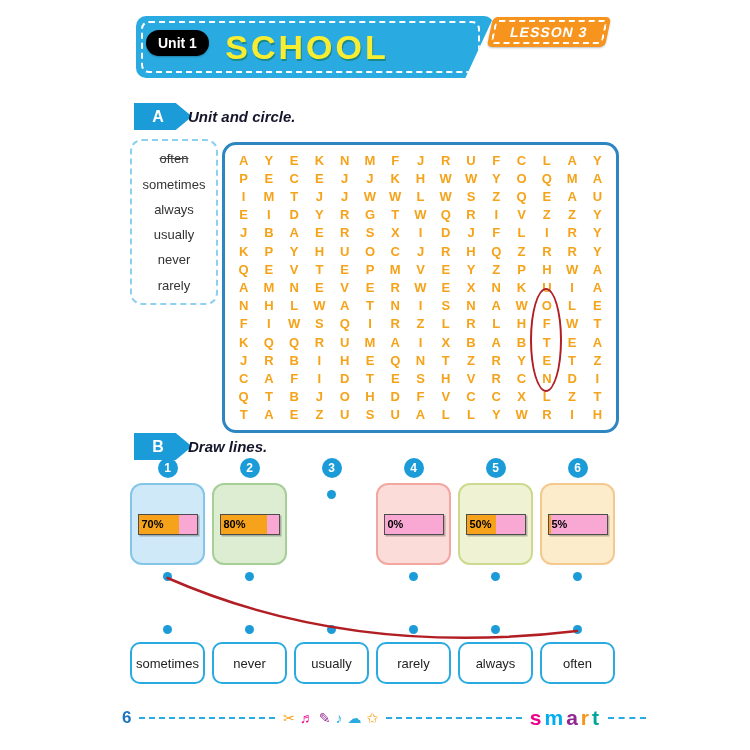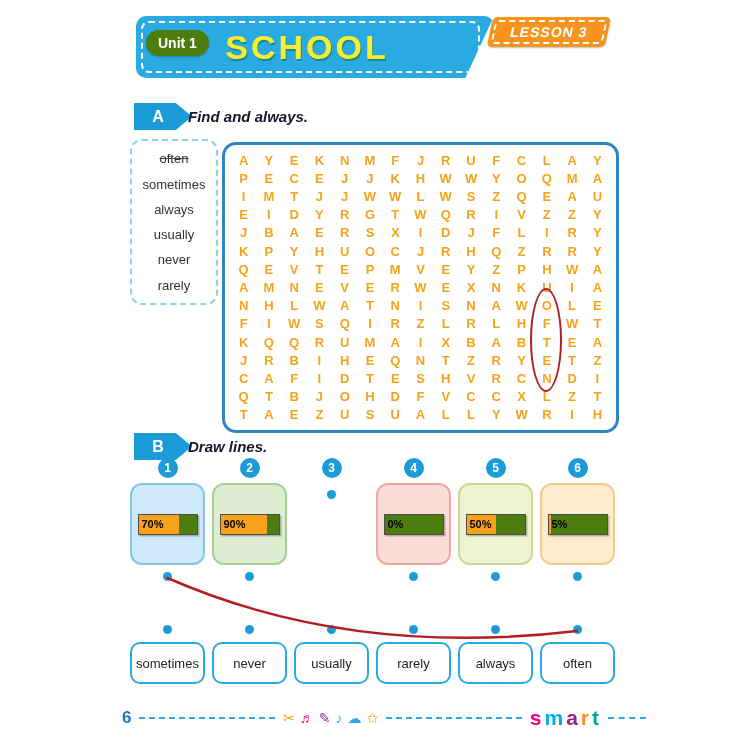--- a/index.html
+++ b/index.html
@@ -16,21 +16,21 @@
   }
   #banner-inner{
     position:absolute;inset:5px 14px 5px 5px;border:2px dashed #ffffff;border-radius:8px;
   }
   #banner-title{
     position:absolute;inset:0;display:flex;align-items:center;justify-content:center;
     color:#f9ed32;font-size:34px;font-weight:bold;letter-spacing:3px;
     text-shadow:1px 2px 0 rgba(15,110,70,0.55);padding-right:16px;
   }
   #unit-badge{
-    left:146px;top:30px;background:#4d7c0f;color:#fff;font-weight:bold;font-size:14px;
+    left:146px;top:30px;background:#000000;color:#fff;font-weight:bold;font-size:14px;
     padding:5px 12px;border-radius:14px;box-shadow:0 1px 2px rgba(0,0,0,.25);z-index:3;
   }
   #lesson-badge{
     left:490px;top:17px;width:118px;height:30px;background:#f7941d;border-radius:5px;
     transform:skewX(-12deg);display:flex;align-items:center;justify-content:center;z-index:2;
     box-shadow:0 1px 2px rgba(0,0,0,.25);
   }
   #lesson-badge .ribbon-inner{
     position:absolute;inset:3px;border:2px dashed #ffffff;border-radius:4px;
   }
@@ -73,21 +73,21 @@
   .match-col{width:75px;display:flex;flex-direction:column;align-items:center;}
   .num-circle{
     width:20px;height:20px;border-radius:50%;background:#1b9cd8;color:#fff;font-weight:bold;
     font-size:12px;display:flex;align-items:center;justify-content:center;margin-bottom:5px;
   }
   .pct-card{
     width:75px;height:82px;border:2px solid #999;border-radius:12px;box-sizing:border-box;
     display:flex;align-items:center;justify-content:center;
   }
   .pct-bar{
-    position:relative;width:58px;height:19px;background:#4d7c0f;border:1.5px solid #4d4d4d;
+    position:relative;width:58px;height:19px;background:#f9a8d4;border:1.5px solid #4d4d4d;
     box-shadow:1.5px 1.5px 0 rgba(0,0,0,.25);
   }
   .pct-fill{position:absolute;left:0;top:0;bottom:0;background:#f7a21b;}
   .pct-label{
     position:absolute;left:3px;top:50%;transform:translateY(-50%);
     font-size:11px;font-weight:bold;color:#000;white-space:nowrap;z-index:2;
   }
   .dot{width:9px;height:9px;border-radius:50%;background:#1b9cd8;}
   .match-col .dot{margin-top:7px;}
 
@@ -116,21 +116,21 @@
   <div id="banner-inner"></div>
   <div id="banner-title">SCHOOL</div>
 </div>
 <div class="abs" id="unit-badge">Unit 1</div>
 <div class="abs" id="lesson-badge">
   <div class="ribbon-inner"></div>
   <span>LESSON 3</span>
 </div>
 
 <div class="abs sec-badge" style="left:134px;top:103px;">A</div>
-<div class="abs sec-label" style="left:188px;top:108px;">Find and always.</div>
+<div class="abs sec-label" style="left:188px;top:108px;">Unit and circle.</div>
 
 <div class="abs" id="wordlist">
     <div class="word struck">often</div>
     <div class="word">sometimes</div>
     <div class="word">always</div>
     <div class="word">usually</div>
     <div class="word">never</div>
     <div class="word">rarely</div>
   </div>
 
@@ -377,21 +377,21 @@
           <span class="pct-label">70%</span>
         </div>
       </div>
       <div class="dot"></div>
     </div>
     <div class="match-col">
       <div class="num-circle">2</div>
       <div class="pct-card" style="background: rgb(220, 237, 210); border-color: rgb(165, 207, 150);">
         <div class="pct-bar">
           <div class="pct-fill" style="width: 80%;"></div>
-          <span class="pct-label">90%</span>
+          <span class="pct-label">80%</span>
         </div>
       </div>
       <div class="dot"></div>
     </div>
     <div class="match-col">
       <div class="num-circle">3</div>
       <div class="dot"></div>
     </div>
     <div class="match-col">
       <div class="num-circle">4</div>

